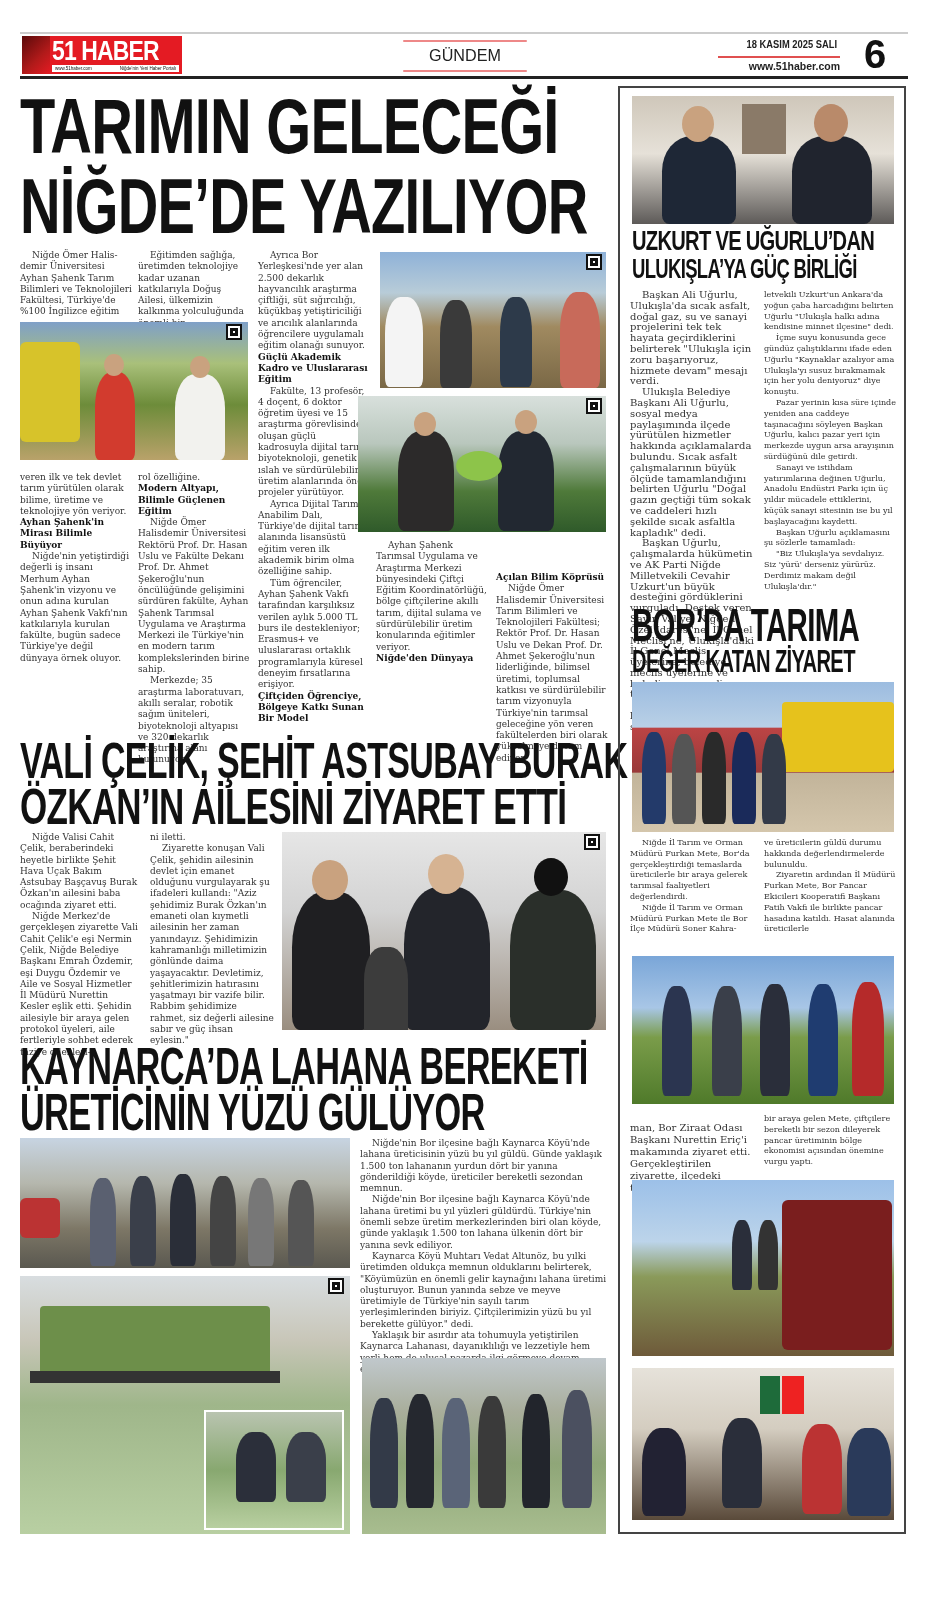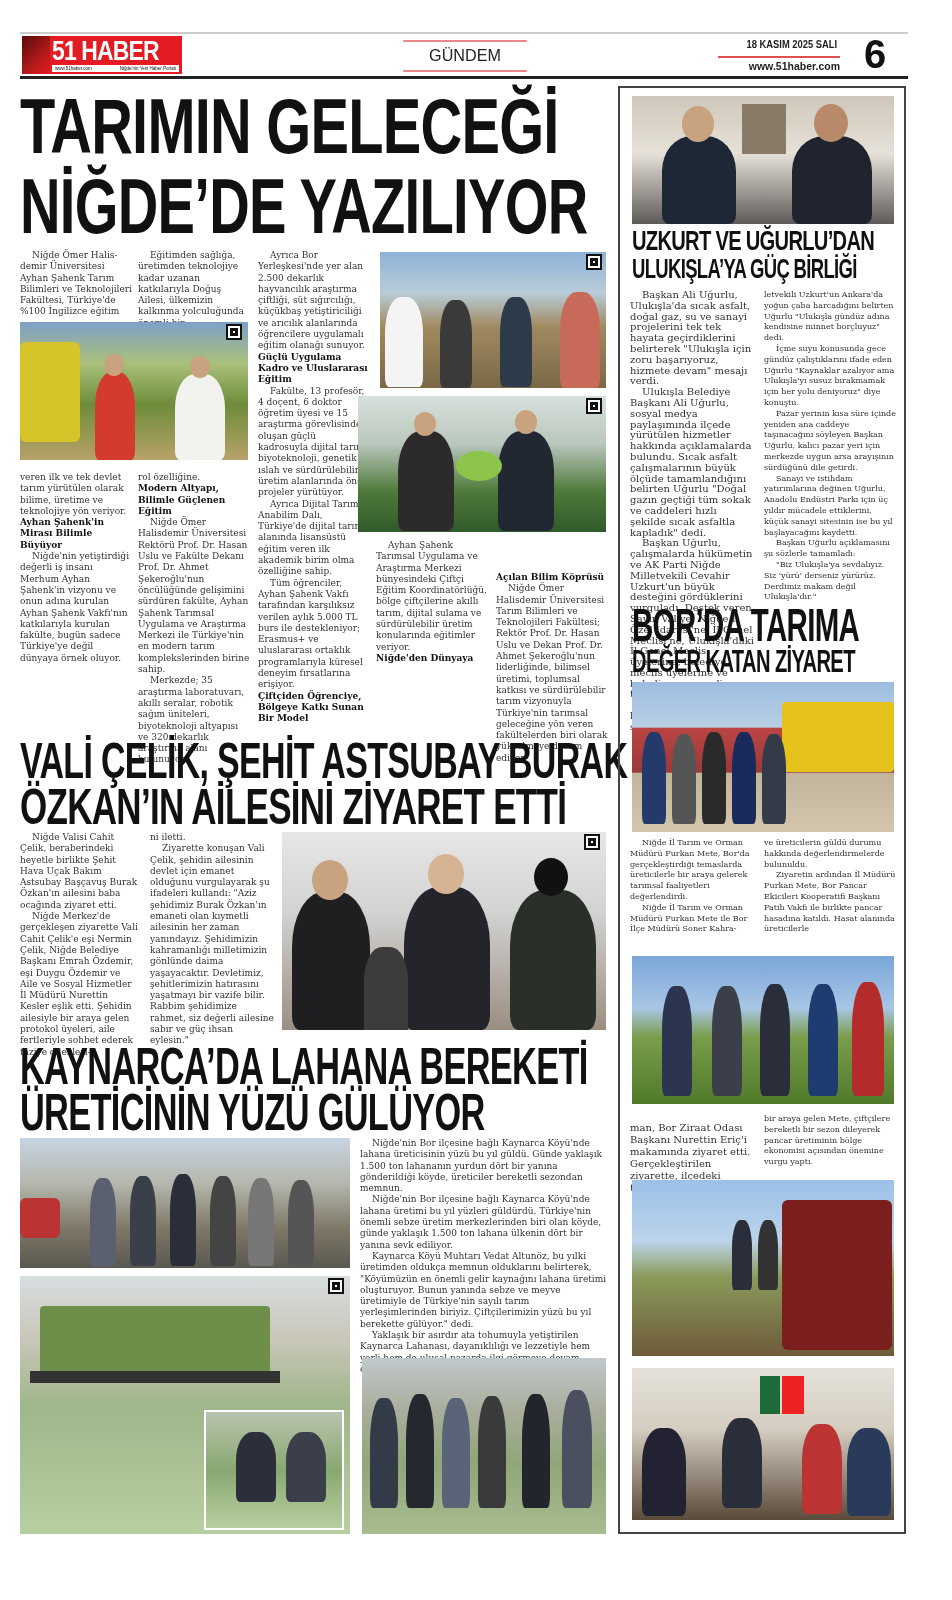--- a/index.html
+++ b/index.html
@@ -49,21 +49,21 @@
 <div class="abs hl" style="left:20px;top:166px;font-size:78px;line-height:80px;transform:scaleX(.72)">NİĞDE’DE YAZILIYOR</div>
 
 <div class="abs col" style="left:20px;top:250px;width:112px">
     <p>Niğde Ömer Halis-demir Üniversitesi Ayhan Şahenk Tarım Bilimleri ve Teknolojileri Fakültesi, Türkiye'de %100 İngilizce eğitim</p>
   </div>
 <div class="abs col" style="left:138px;top:250px;width:112px">
     <p>Eğitimden sağlığa, üretimden teknolojiye kadar uzanan katkılarıyla Doğuş Ailesi, ülkemizin kalkınma yolculuğunda önemli bir</p>
   </div>
 <div class="abs col" style="left:258px;top:250px;width:110px">
   <p>Ayrıca Bor Yerleşkesi'nde yer alan 2.500 dekarlık hayvancılık araştırma çiftliği, süt sığırcılığı, küçükbaş yetiştiriciliği ve arıcılık alanlarında öğrencilere uygulamalı eğitim olanağı sunuyor.</p>
-  <b>Güçlü Uygulama Kadro ve Uluslararası Eğitim</b>
+  <b>Güçlü Akademik Kadro ve Uluslararası Eğitim</b>
   <p>Fakülte, 13 profesör, 4 doçent, 6 doktor öğretim üyesi ve 15 araştırma görevlisinden oluşan güçlü kadrosuyla dijital tarım, biyoteknoloji, genetik ıslah ve sürdürülebilir üretim alanlarında öncü projeler yürütüyor.</p>
   <p>Ayrıca Dijital Tarım Anabilim Dalı, Türkiye'de dijital tarım alanında lisansüstü eğitim veren ilk akademik birim olma özelliğine sahip.</p>
   <p>Tüm öğrenciler, Ayhan Şahenk Vakfı tarafından karşılıksız verilen aylık 5.000 TL burs ile destekleniyor; Erasmus+ ve uluslararası ortaklık programlarıyla küresel deneyim fırsatlarına erişiyor.</p>
   <b>Çiftçiden Öğrenciye, Bölgeye Katkı Sunan Bir Model</b>
 </div>
 
 <div class="photo" style="left:20px;top:322px;width:228px;height:138px;background:linear-gradient(180deg,#7fa0c8 0%,#a9c07a 30%,#6d8c3a 60%,#b9a26a 100%)">
   <div style="position:absolute;left:0;top:20px;width:60px;height:100px;background:#d7c32a;border-radius:6px"></div>
   <div class="person" style="left:75px;top:50px;width:40px;height:88px;background:#d23b2e"></div>
   <div class="head" style="left:84px;top:32px;width:20px;height:22px"></div>
@@ -181,21 +181,21 @@
 <div class="abs hl" style="left:632px;top:226px;font-size:28px;line-height:30px;transform:scaleX(.72)">UZKURT VE UĞURLU’DAN</div>
 <div class="abs hl" style="left:632px;top:254px;font-size:28px;line-height:30px;transform:scaleX(.66)">ULUKIŞLA’YA GÜÇ BİRLİĞİ</div>
 
 <div class="abs col" style="left:630px;top:290px;width:124px;font-size:10px;line-height:10.8px">
   <p>Başkan Ali Uğurlu, Ulukışla'da sıcak asfalt, doğal gaz, su ve sanayi projelerini tek tek hayata geçirdiklerini belirterek "Ulukışla için zoru başarıyoruz, hizmete devam" mesajı verdi.</p>
   <p>Ulukışla Belediye Başkanı Ali Uğurlu, sosyal medya paylaşımında ilçede yürütülen hizmetler hakkında açıklamalarda bulundu. Sıcak asfalt çalışmalarının büyük ölçüde tamamlandığını belirten Uğurlu "Doğal gazın geçtiği tüm sokak ve caddeleri hızlı şekilde sıcak asfaltla kapladık" dedi.</p>
   <p>Başkan Uğurlu, çalışmalarda hükümetin ve AK Parti Niğde Milletvekili Cevahir Uzkurt'un büyük desteğini gördüklerini vurguladı. Destek veren Sayın Valiye, Niğde İl Özel İdaresi'ne, İl Genel Meclisi'ne, Ulukışla'daki İl Genel Meclis üyelerine, belediye meclis üyelerine ve belediye personeline teşekkür etti.</p>
   <p>Doğal gazın ilçeye kazandırılması sürecinde Mil-</p>
 </div>
 <div class="abs col" style="left:764px;top:290px;width:132px;font-size:8px;line-height:10.8px">
-  <p style="text-indent:0">letvekili Uzkurt'un Ankara'da yoğun çaba harcadığını belirten Uğurlu "Ulukışla gündüz adına kendisine minnet borçluyuz" dedi.</p>
+  <p style="text-indent:0">letvekili Uzkurt'un Ankara'da yoğun çaba harcadığını belirten Uğurlu "Ulukışla halkı adına kendisine minnet ilçesine" dedi.</p>
   <p>İçme suyu konusunda gece gündüz çalıştıklarını ifade eden Uğurlu "Kaynaklar azalıyor ama Ulukışla'yı susuz bırakmamak için her yolu deniyoruz" diye konuştu.</p>
   <p>Pazar yerinin kısa süre içinde yeniden ana caddeye taşınacağını söyleyen Başkan Uğurlu, kalıcı pazar yeri için merkezde uygun arsa arayışının sürdüğünü dile getirdi.</p>
   <p>Sanayi ve istihdam yatırımlarına değinen Uğurlu, Anadolu Endüstri Parkı için üç yıldır mücadele ettiklerini, küçük sanayi sitesinin ise bu yıl başlayacağını kaydetti.</p>
   <p>Başkan Uğurlu açıklamasını şu sözlerle tamamladı:</p>
   <p>"Biz Ulukışla'ya sevdalıyız. Siz 'yürü' derseniz yürürüz. Derdimiz makam değil Ulukışla'dır."</p>
 </div>
 
 <div class="abs hl" style="left:632px;top:602px;font-size:46px;line-height:46px;transform:scaleX(.64)">BOR’DA TARIMA</div>
 <div class="abs hl" style="left:632px;top:645px;font-size:32px;line-height:32px;transform:scaleX(.63)">DEĞER KATAN ZİYARET</div>
 

